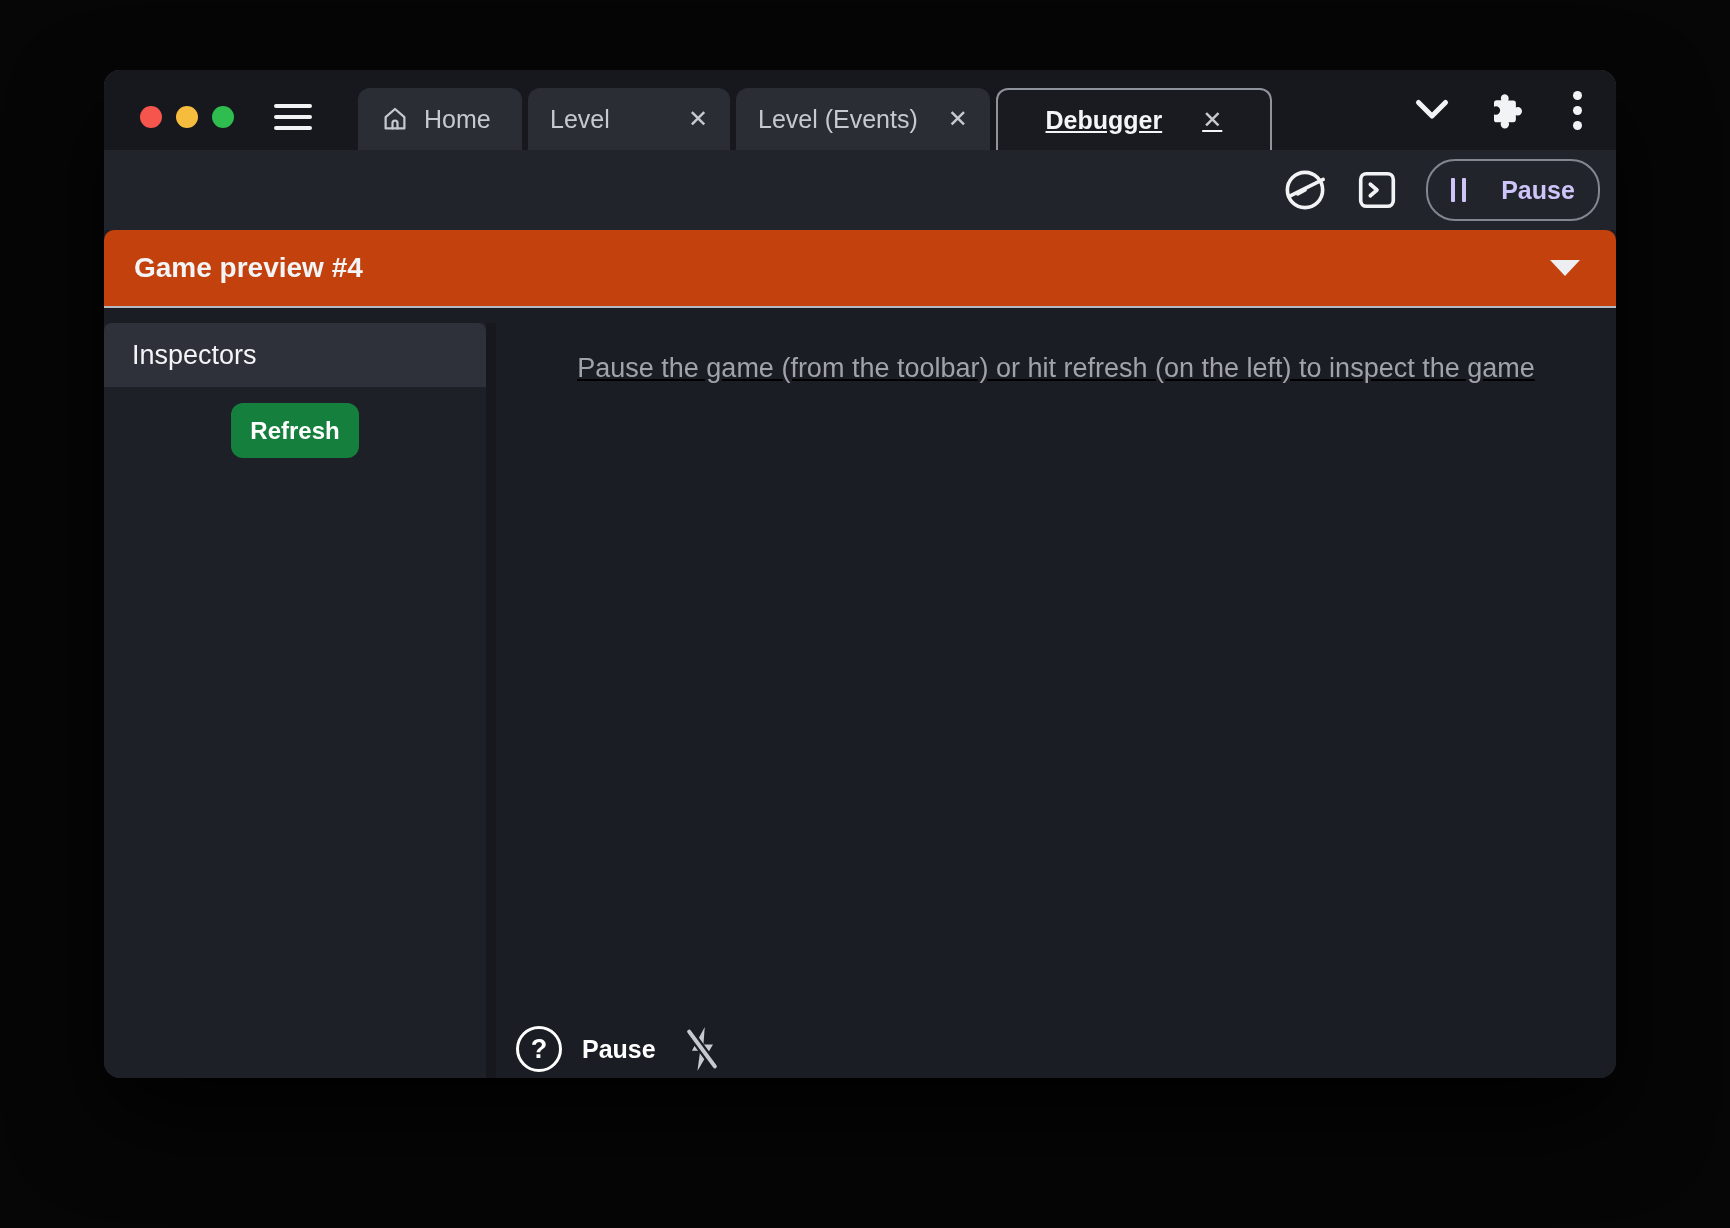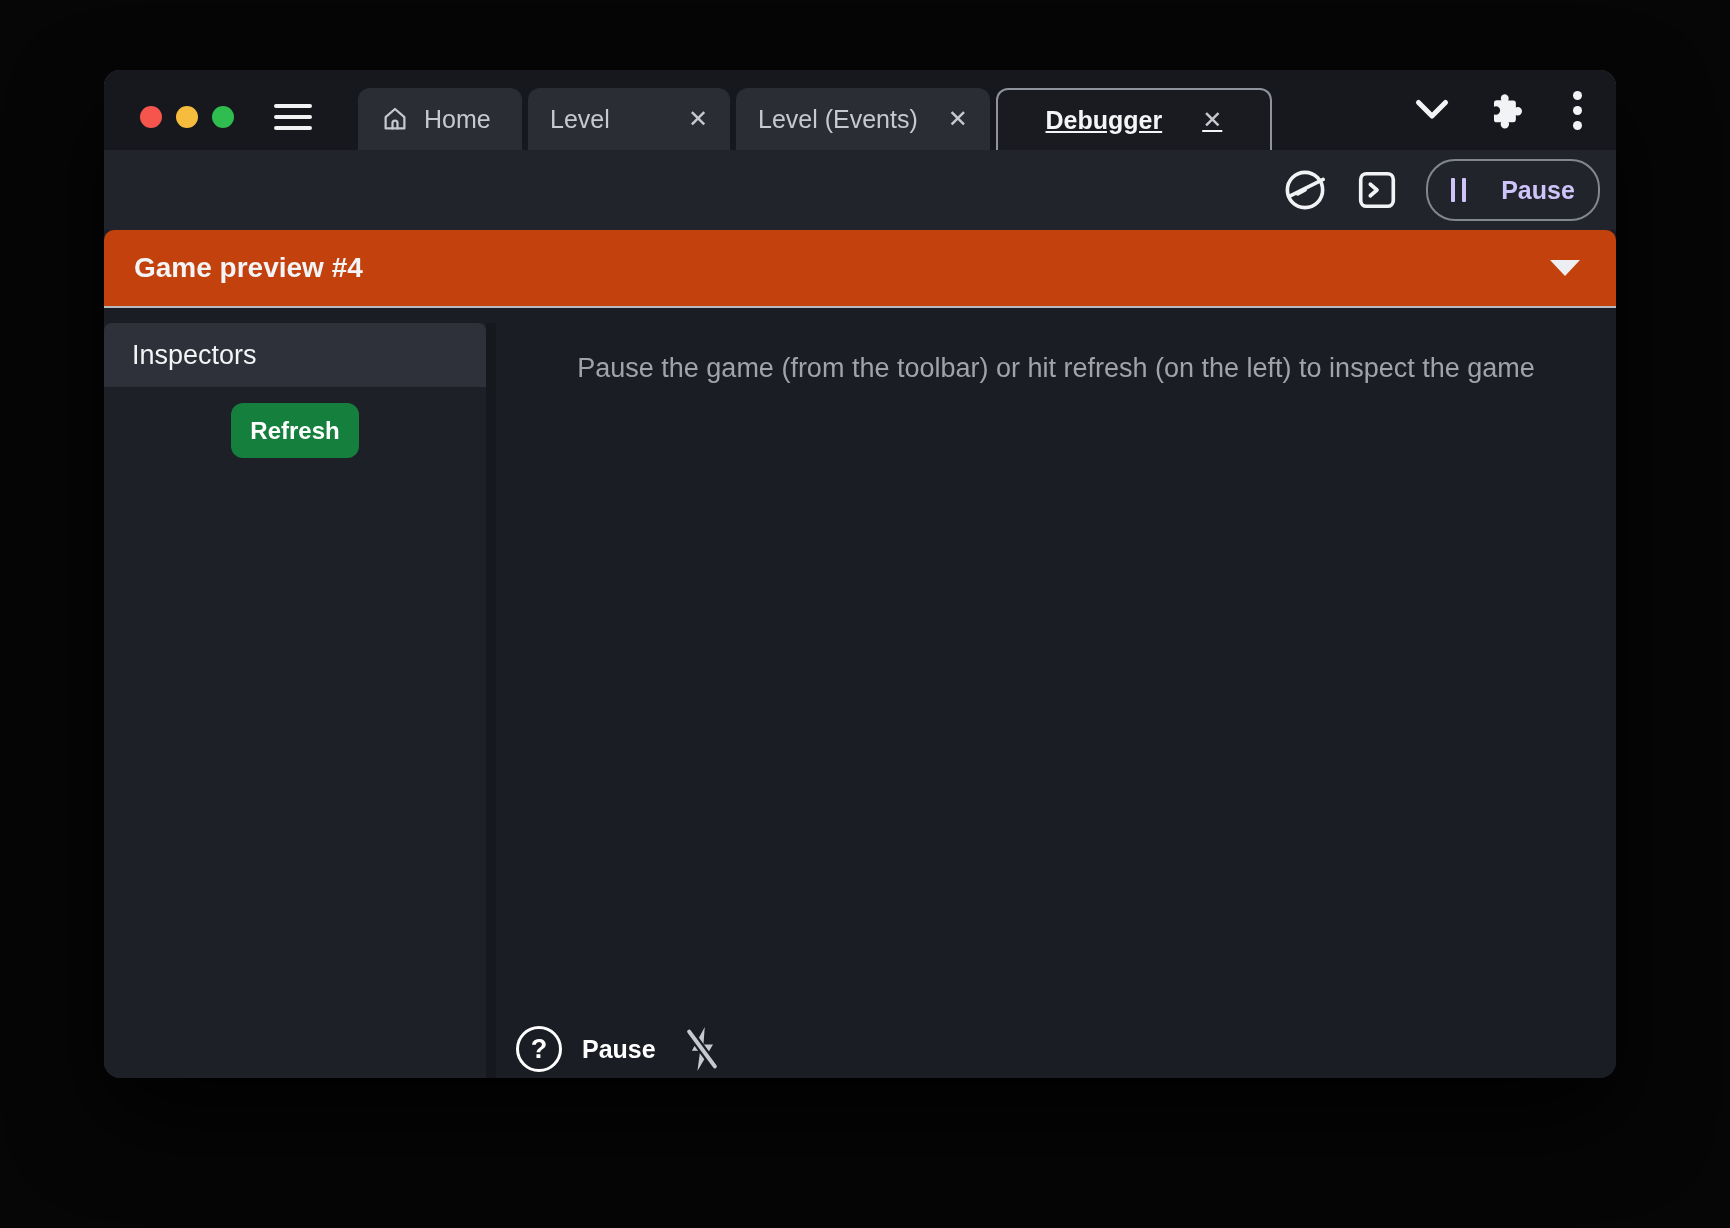--- a/index.html
+++ b/index.html
@@ -46,21 +46,21 @@
   .caret-down{width:0;height:0;border-left:15px solid transparent;border-right:15px solid transparent;border-top:16px solid #eceef1;}
   
   .content{position:absolute;left:0;top:253px;width:1512px;height:768px;display:flex;}
   .sidebar{width:382px;background:#1e2028;position:relative;flex:0 0 auto;}
   .sidebar-header{height:64px;background:#2e313a;border-radius:8px 8px 0 0;display:flex;align-items:center;
     padding-left:28px;color:#f3f4f6;font-size:27px;}
   .refresh-btn{position:absolute;left:50%;transform:translateX(-50%);top:80px;width:128px;height:55px;
     background:#15803d;border:none;border-radius:12px;color:#ffffff;font-size:24px;font-weight:700;
     font-family:"Liberation Sans",sans-serif;cursor:pointer;}
   .v-divider{width:10px;background:#16181d;flex:0 0 auto;}
-  .main{flex:1;background:#1b1d24;position:relative;}
+  .main{flex:1;background:#1b1d24;position:relative;text-decoration:underline;}
   .message{padding:30px 12px 0 12px;text-align:center;color:#a0a3aa;font-size:27px;}
   .main-footer{position:absolute;left:20px;bottom:16px;display:flex;align-items:center;gap:24px;}
   .help-btn{display:flex;align-items:center;gap:20px;cursor:pointer;}
   .help-circle{width:40px;height:40px;border:3px solid #ffffff;border-radius:50%;display:flex;
     align-items:center;justify-content:center;color:#ffffff;font-size:27px;font-weight:700;}
   .help-lbl{color:#ffffff;font-size:25px;font-weight:700;}
   .flash-off{width:44px;height:52px;cursor:pointer;}
 </style>
 </head>
 <body>

